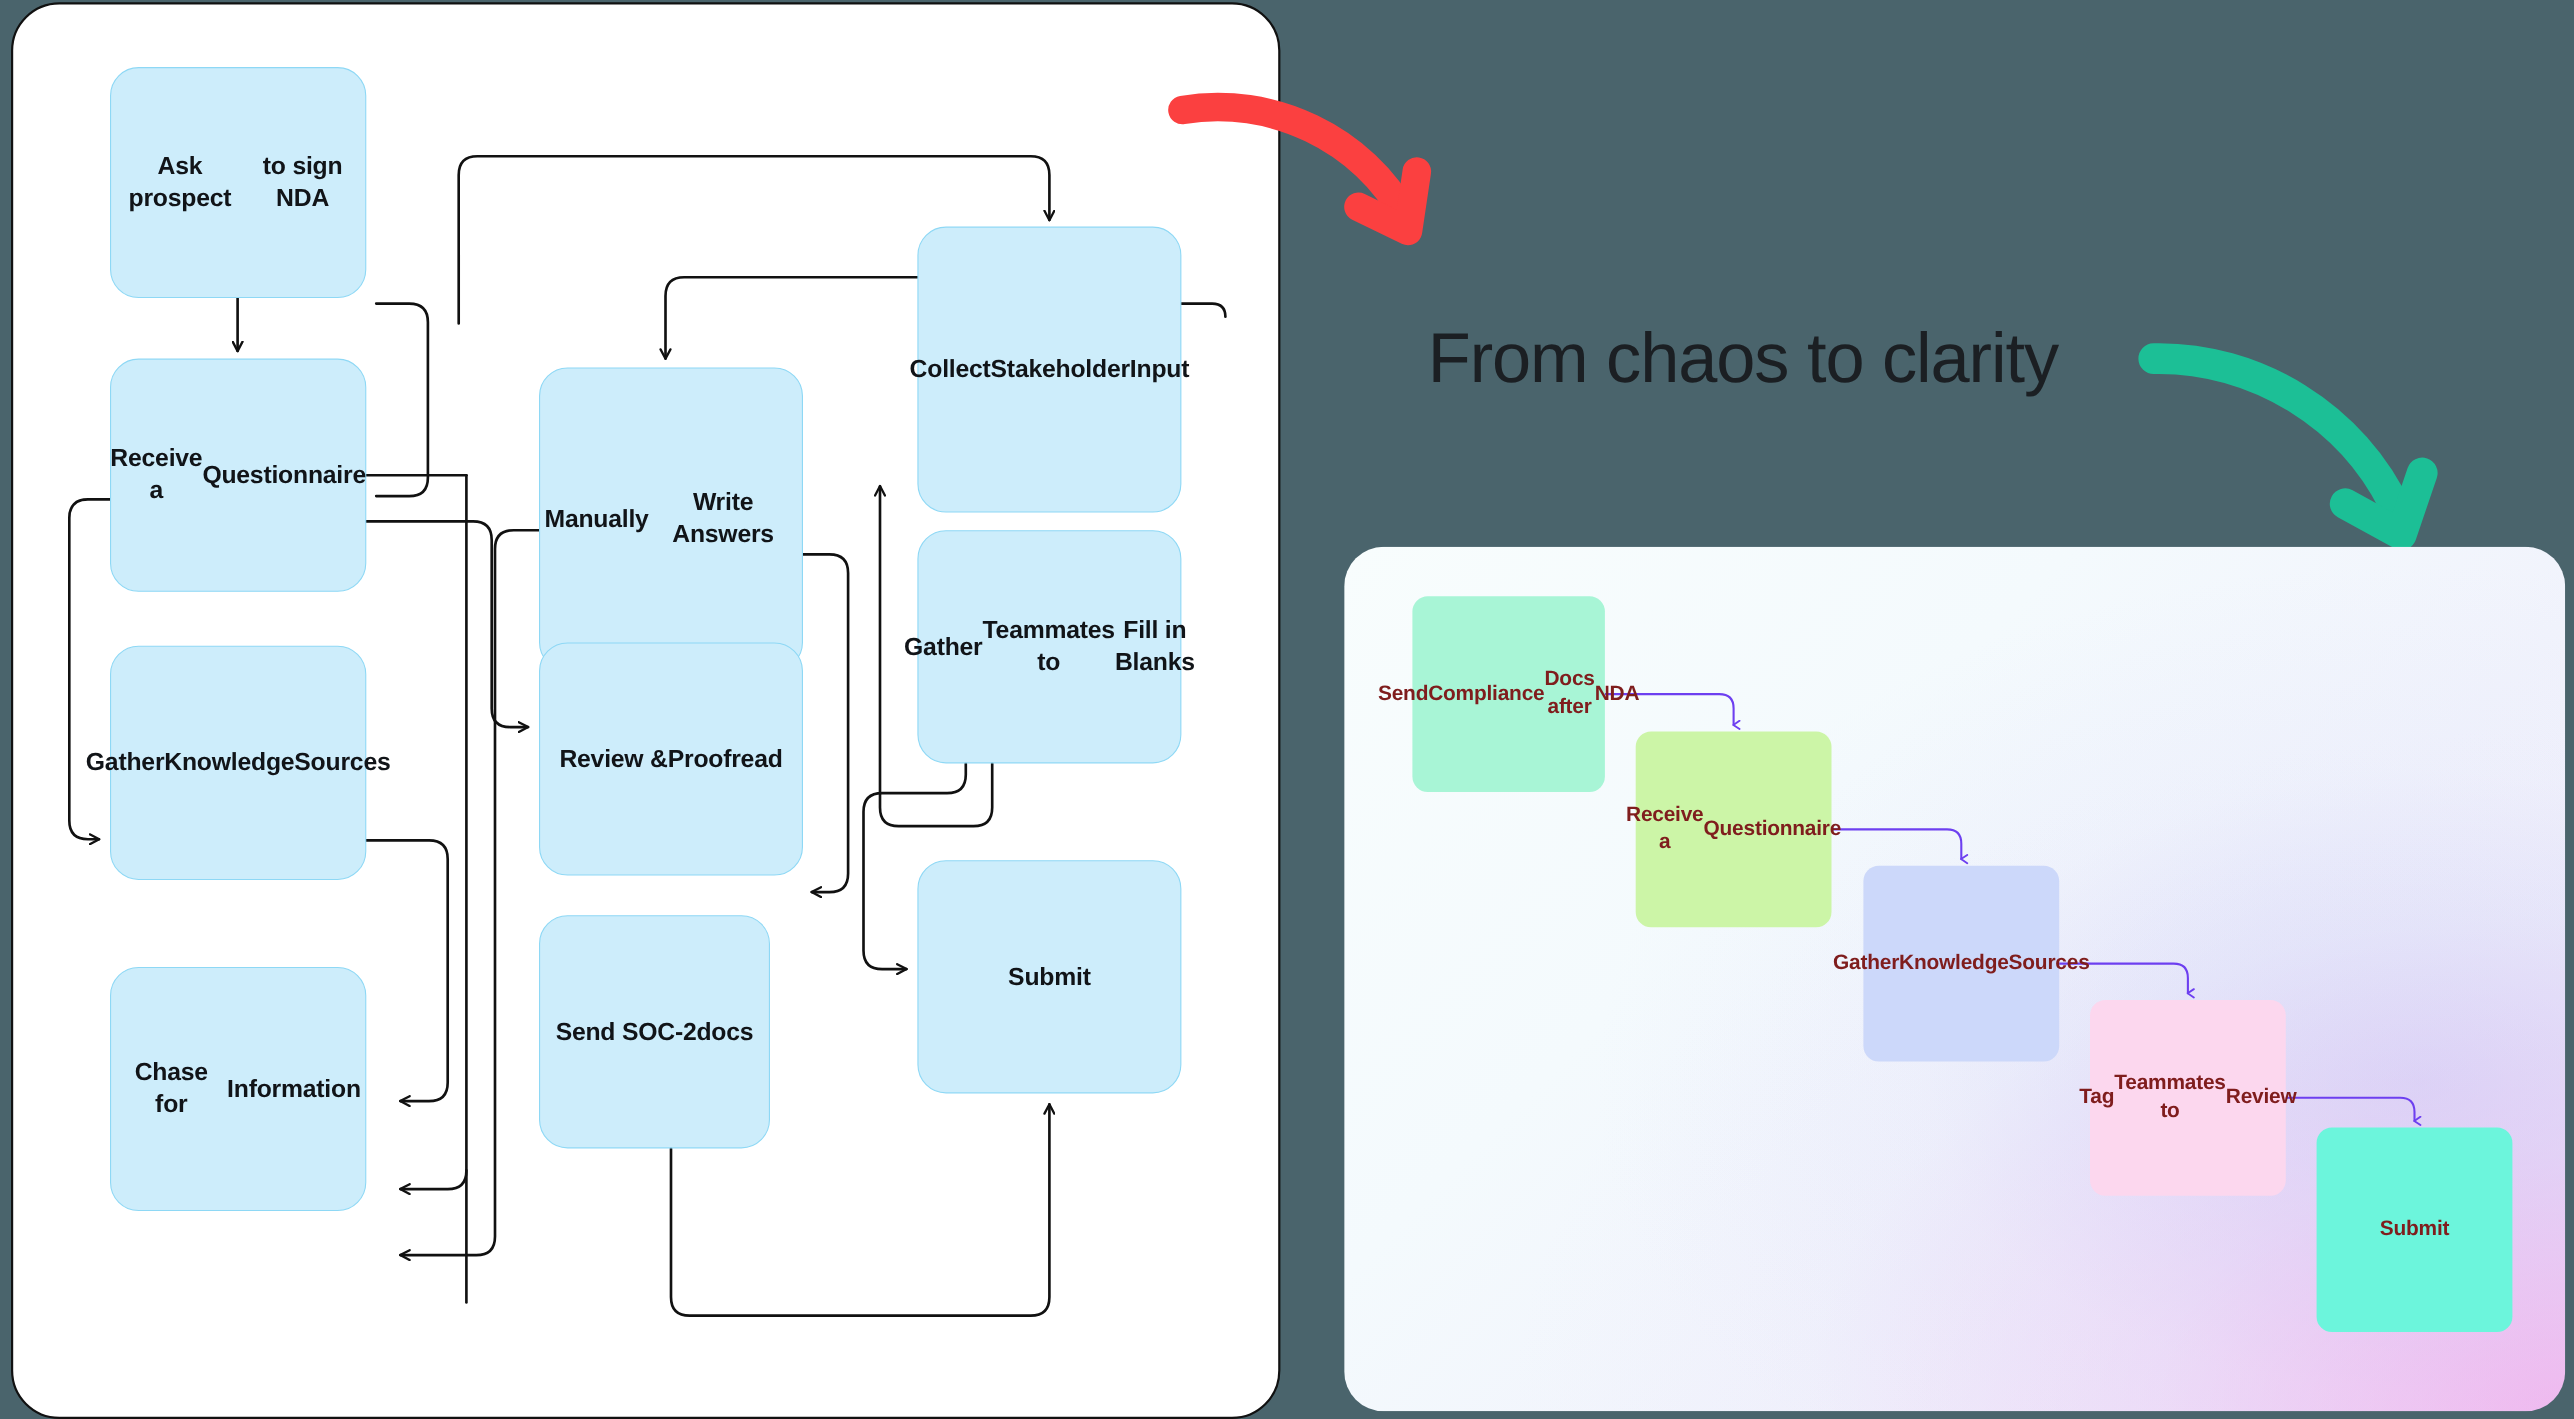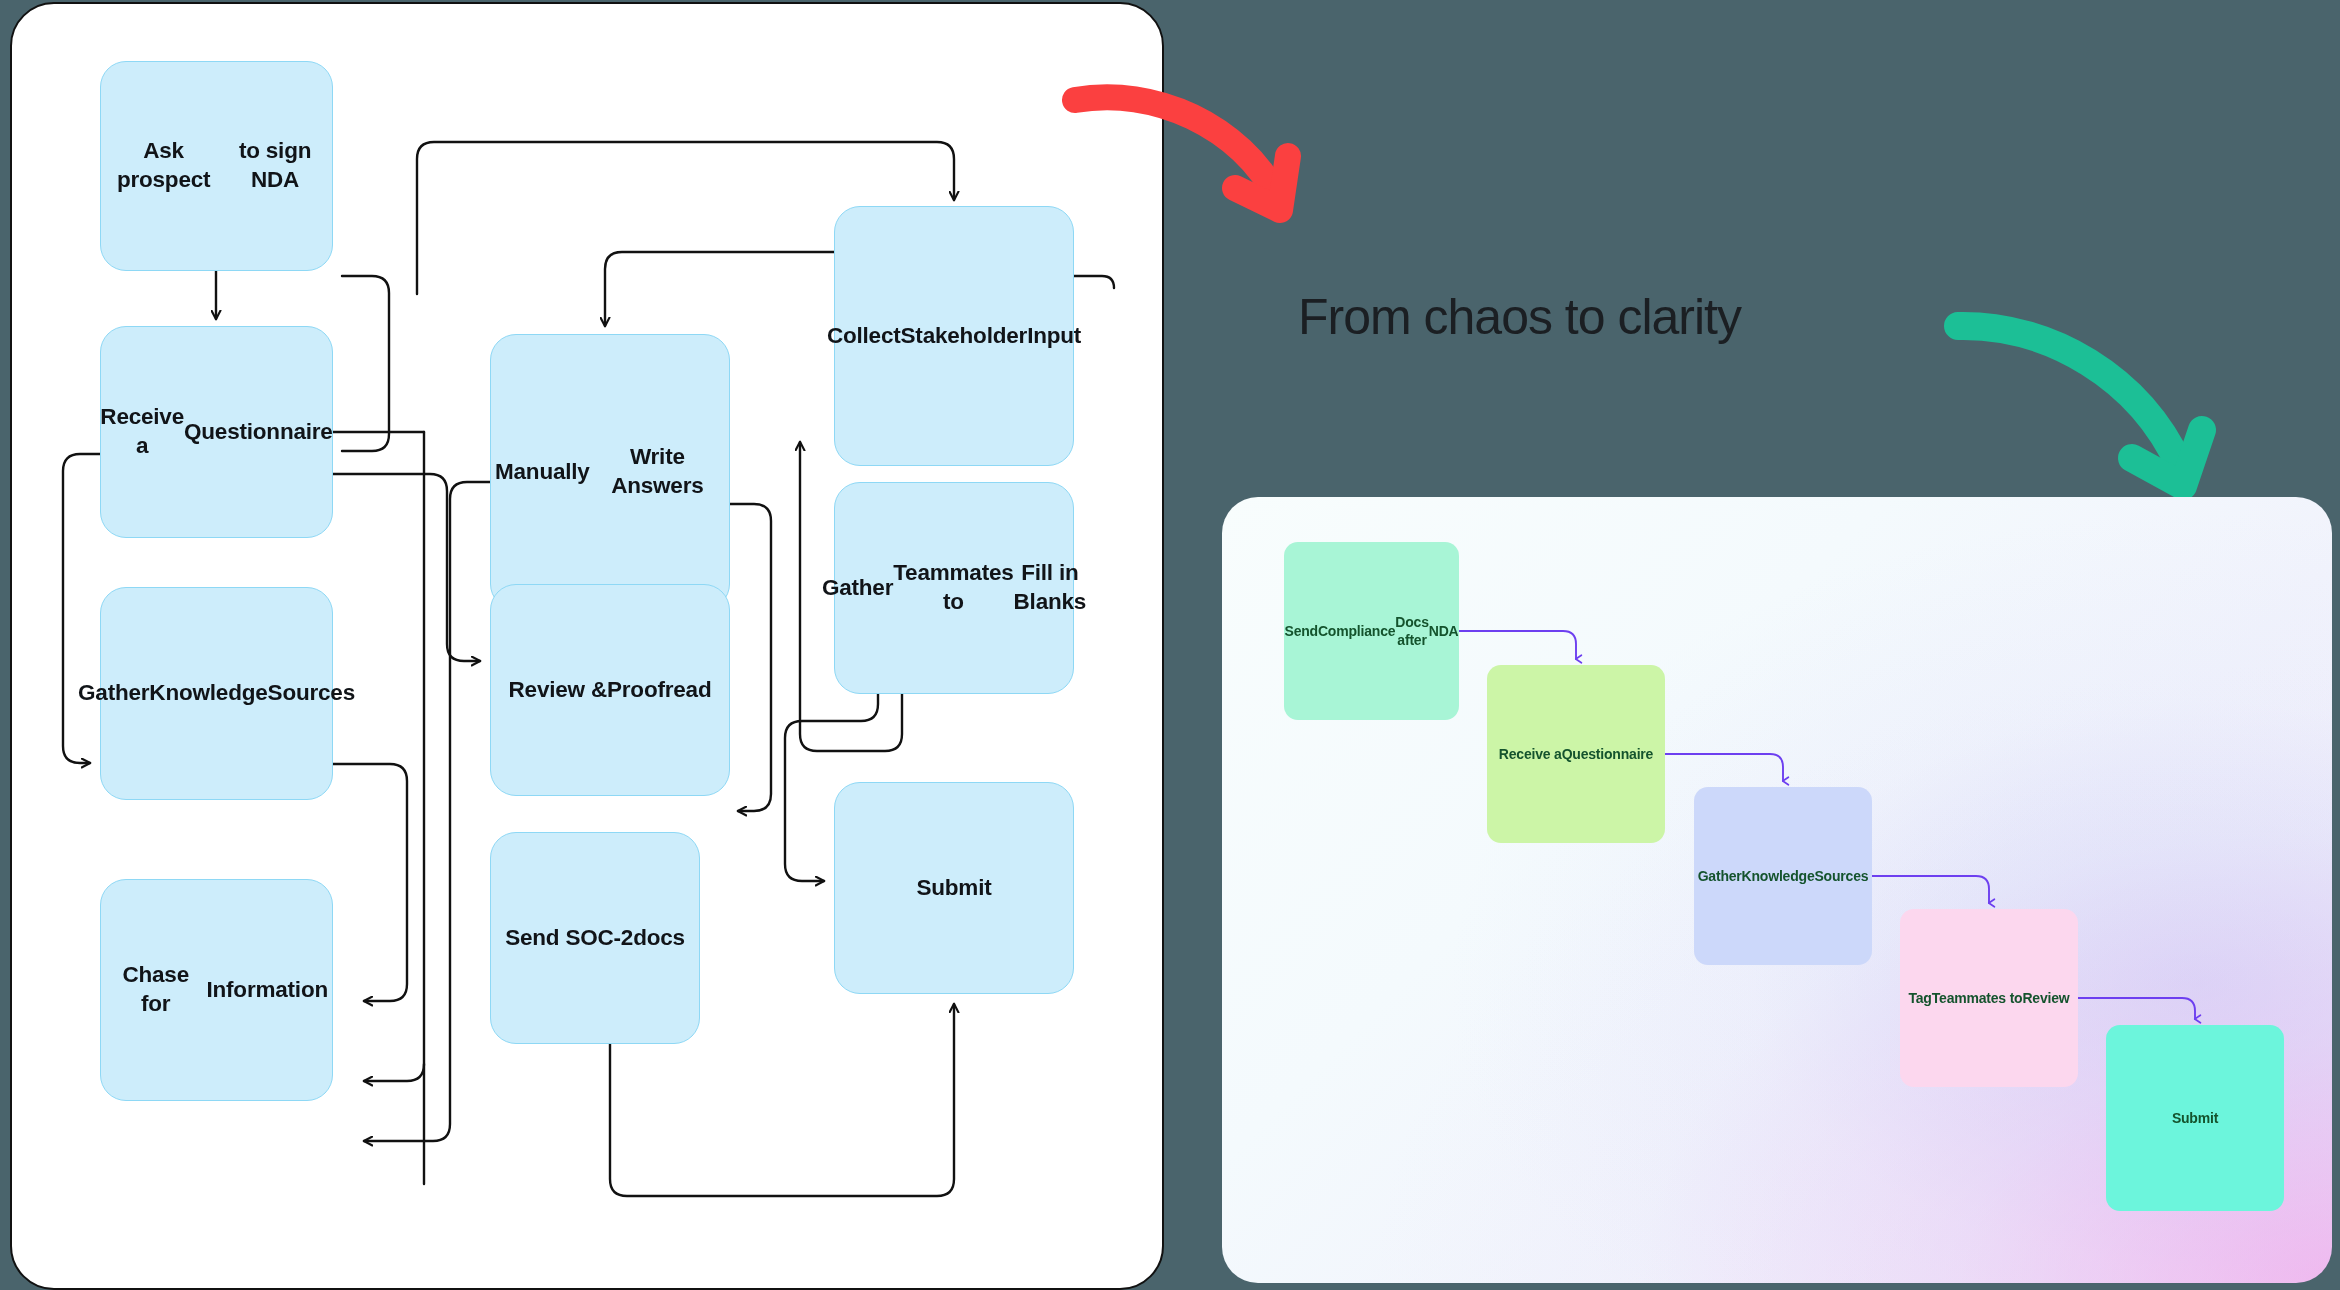--- a/index.html
+++ b/index.html
@@ -31,21 +31,21 @@
     font-weight:bold;
     font-size:22.5px;
     line-height:1.28;
     letter-spacing:-0.2px;
     box-sizing:border-box;
     padding:4px;
   }
   
   #headline{
     position:absolute;left:1298px;top:288px;
-    font-size:50px;font-weight:400;color:#1b1f23;
+    font-size:64px;font-weight:400;color:#1b1f23;
     letter-spacing:-1px;white-space:nowrap;
   }
   #red-arrow{position:absolute;left:1060px;top:60px;width:320px;height:200px;}
   #green-arrow{position:absolute;left:1940px;top:290px;width:330px;height:230px;}
 
   
   #clean-panel{
     position:absolute;left:1222px;top:497px;width:1110px;height:786px;
     border-radius:36px;
     overflow:hidden;
@@ -53,23 +53,23 @@
       radial-gradient(120% 110% at 100% 100%, rgba(236,142,230,.55) 0%, rgba(226,176,240,.30) 28%, rgba(226,214,246,.10) 52%, rgba(255,255,255,0) 72%),
       radial-gradient(90% 80% at 88% 62%, rgba(198,200,245,.55) 0%, rgba(224,228,250,.22) 45%, rgba(255,255,255,0) 75%),
       linear-gradient(135deg,#f8fdfd 0%,#f4fafd 35%,#f1f3fc 62%,#f6effa 100%);
   }
   #clean-svg{position:absolute;left:0;top:0;width:1110px;height:786px;}
   .cbox{
     position:absolute;
     border-radius:14px;
     display:flex;align-items:center;justify-content:center;
     text-align:center;
-    color:#14532d;
+    color:#7f1d1d;
     font-weight:bold;
-    font-size:14px;
+    font-size:19px;
     line-height:1.3;
     letter-spacing:-0.2px;
     box-sizing:border-box;
     padding:4px;
   }
 </style>
 </head>
 <body>
 
 <div id="messy-panel">

